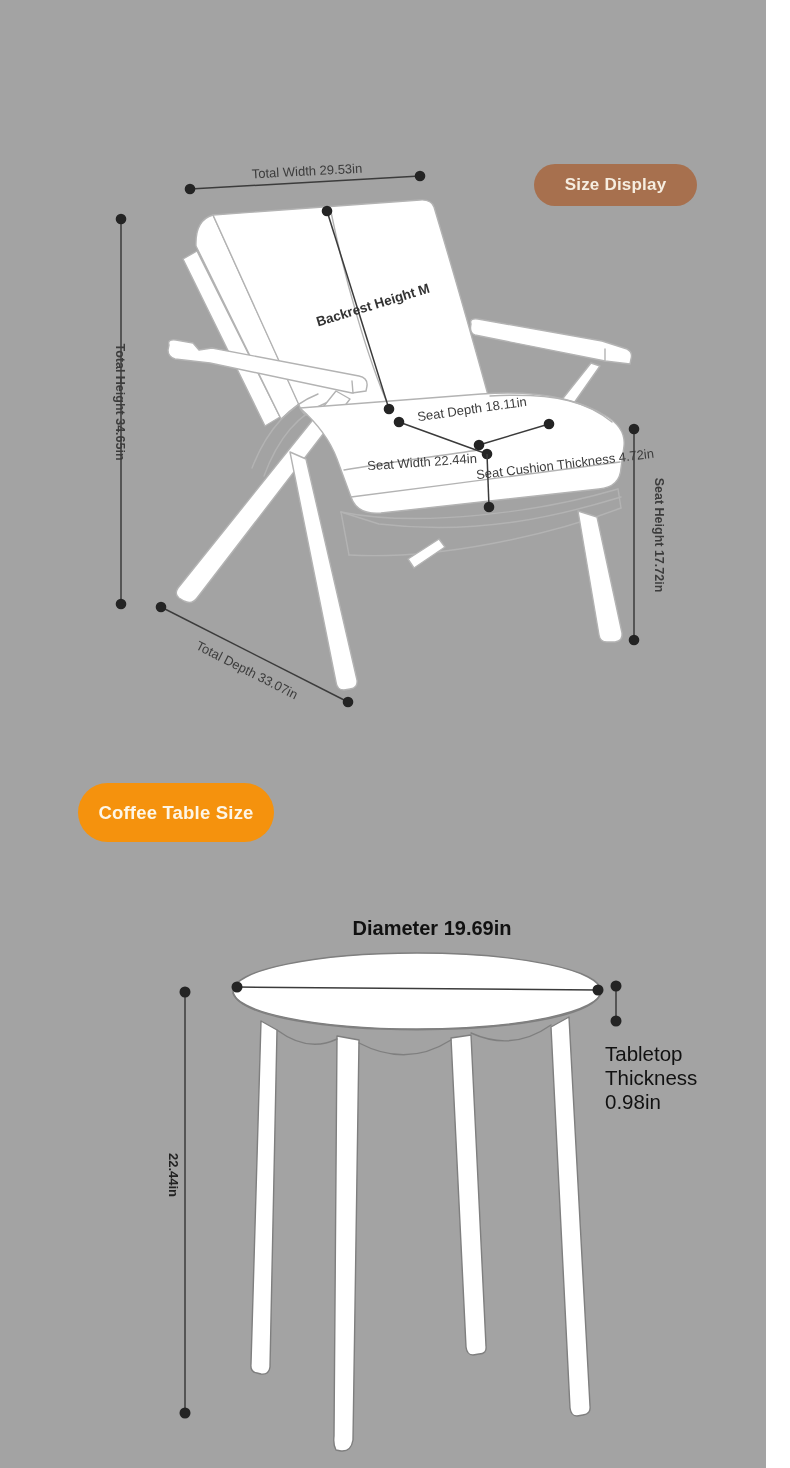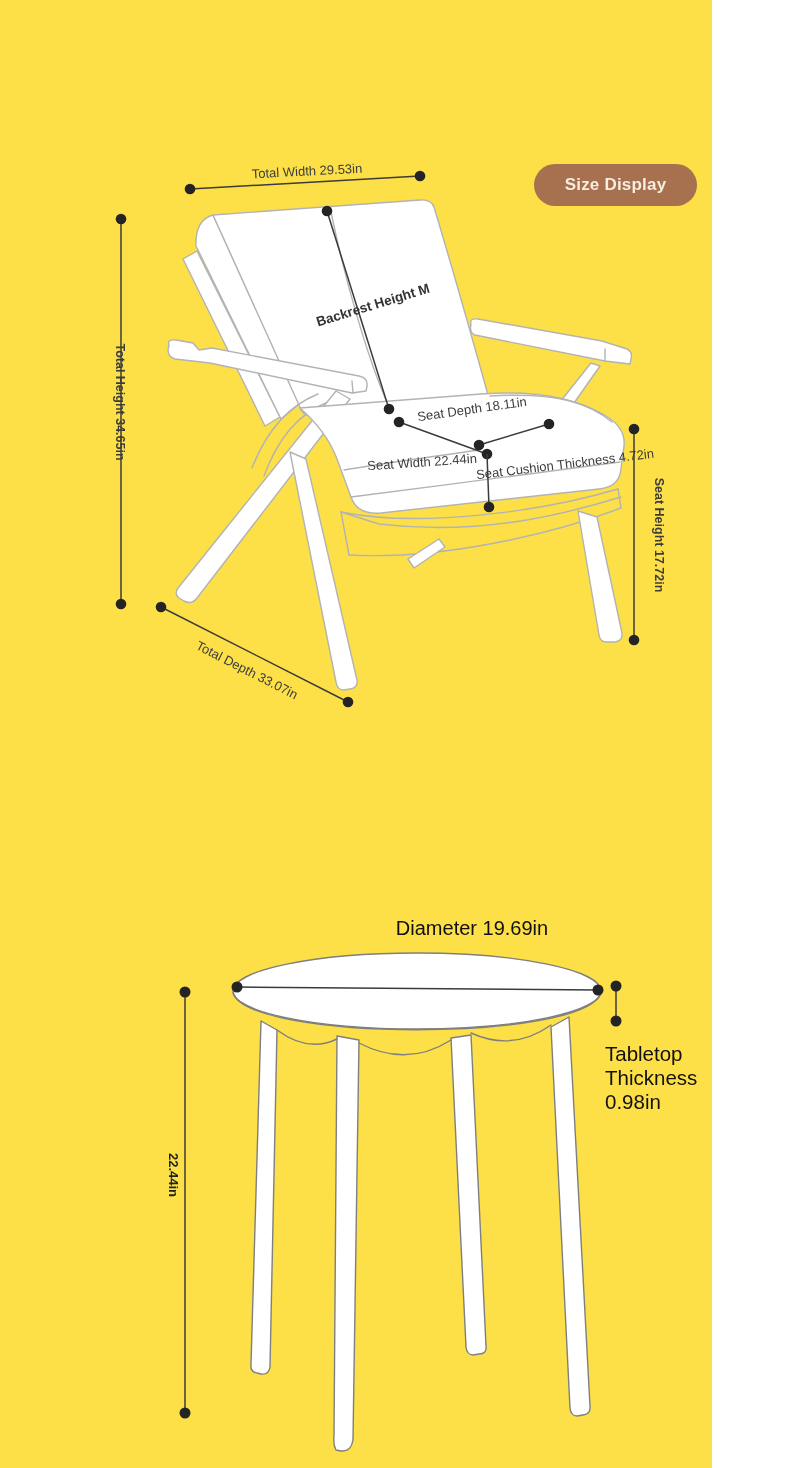--- a/index.html
+++ b/index.html
@@ -1,17 +1,17 @@
 <!DOCTYPE html>
 <html><head>
 <meta charset="utf-8">
 <style>
   html,body{margin:0;padding:0;background:#fff;}
   #stage{
-    position:relative;width:712px;height:1468px;background:#fde047;overflow:hidden;
+    position:relative;width:766px;height:1468px;background:#a3a3a3;overflow:hidden;
     font-family:"Liberation Sans", sans-serif;
   }
   #art{position:absolute;left:0;top:0;}
   .badge{
     position:absolute;display:flex;align-items:center;justify-content:center;
     font-weight:700;white-space:nowrap;letter-spacing:.2px;
   }
   .badge-size{left:534px;top:164px;width:163px;height:42px;border-radius:22px;
     background:#a7704e;color:#f6ede0;font-size:17px;}
   .badge-coffee{left:78px;top:783px;width:196px;height:59px;border-radius:30px;
@@ -21,21 +21,21 @@
     transform:translate(-50%,-50%);
   }
   .lbl-total-width {left:307px;top:171px;transform:translate(-50%,-50%) rotate(-3deg);}
   .lbl-total-height{left:120px;top:402px;transform:translate(-50%,-50%) rotate(90deg);font-weight:700;font-size:12.5px;}
   .lbl-backrest    {left:373px;top:305px;transform:translate(-50%,-50%) rotate(-17deg);font-weight:700;font-size:13.5px;color:#333;}
   .lbl-seat-depth  {left:472px;top:409px;transform:translate(-50%,-50%) rotate(-8deg);}
   .lbl-seat-width  {left:422px;top:462px;transform:translate(-50%,-50%) rotate(-4deg);}
   .lbl-seat-cushion{left:565px;top:464px;transform:translate(-50%,-50%) rotate(-7deg);}
   .lbl-seat-height {left:659px;top:535px;transform:translate(-50%,-50%) rotate(90deg);font-weight:700;font-size:12.5px;}
   .lbl-total-depth {left:247px;top:670px;transform:translate(-50%,-50%) rotate(27deg);}
-  .lbl-diameter    {left:432px;top:928px;font-size:20px;font-weight:400;color:#111;margin-left:40px;}
+  .lbl-diameter    {left:432px;top:928px;font-size:20px;font-weight:700;color:#111;}
   .lbl-table-height{left:173px;top:1175px;transform:translate(-50%,-50%) rotate(90deg);font-weight:700;color:#222;}
   .lbl-tabletop{
     position:absolute;left:605px;top:1042px;width:112px;font-size:20.5px;font-weight:400;
     line-height:1.18;color:#111;white-space:normal;
   }
   svg .chair{stroke:#b3b3b3;fill:none;stroke-width:1.4;stroke-linecap:round;stroke-linejoin:round;}
   svg .chair-f{stroke:#b3b3b3;fill:#ffffff;stroke-width:1.4;stroke-linejoin:round;}
   svg .table{stroke:#7f7f7f;fill:none;stroke-width:1.4;stroke-linecap:round;stroke-linejoin:round;}
   svg .table-f{stroke:#7f7f7f;fill:#ffffff;stroke-width:1.4;stroke-linejoin:round;}
   svg .dim{stroke:#3b3b3b;stroke-width:1.5;}
@@ -156,20 +156,21 @@
         <circle class="dot" cx="616" cy="1021" r="5.5"></circle>
     </g>
     <g>
       <line class="dim" x1="185" y1="992" x2="185" y2="1413"></line>
       <circle class="dot" cx="185" cy="992" r="5.5"></circle>
         <circle class="dot" cx="185" cy="1413" r="5.5"></circle>
     </g>
   </svg>
 
   <div class="badge badge-size">Size Display</div>
+  <div class="badge badge-coffee">Coffee Table Size</div>
 
   <div class="lbl lbl-total-width">Total Width 29.53in</div>
   <div class="lbl lbl-total-height">Total Height 34.65in</div>
   <div class="lbl lbl-backrest">Backrest Height M</div>
   <div class="lbl lbl-seat-depth">Seat Depth 18.11in</div>
   <div class="lbl lbl-seat-width">Seat Width 22.44in</div>
   <div class="lbl lbl-seat-cushion">Seat Cushion Thickness 4.72in</div>
   <div class="lbl lbl-seat-height">Seat Height 17.72in</div>
   <div class="lbl lbl-total-depth">Total Depth 33.07in</div>
 

